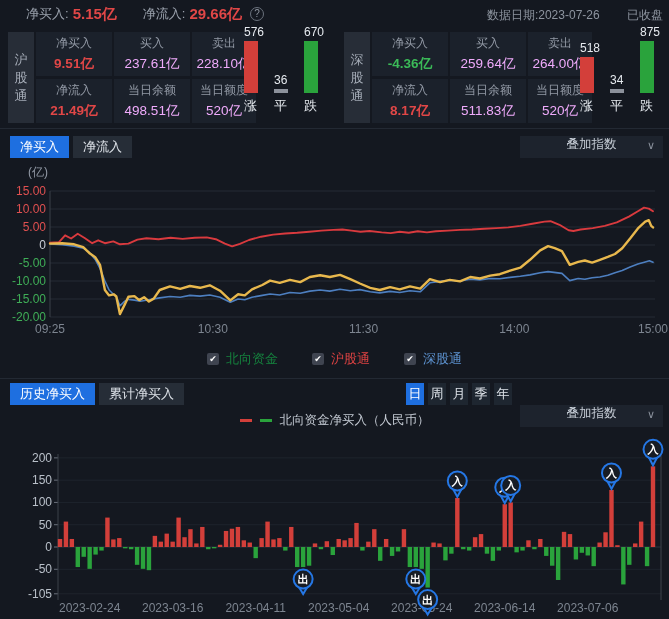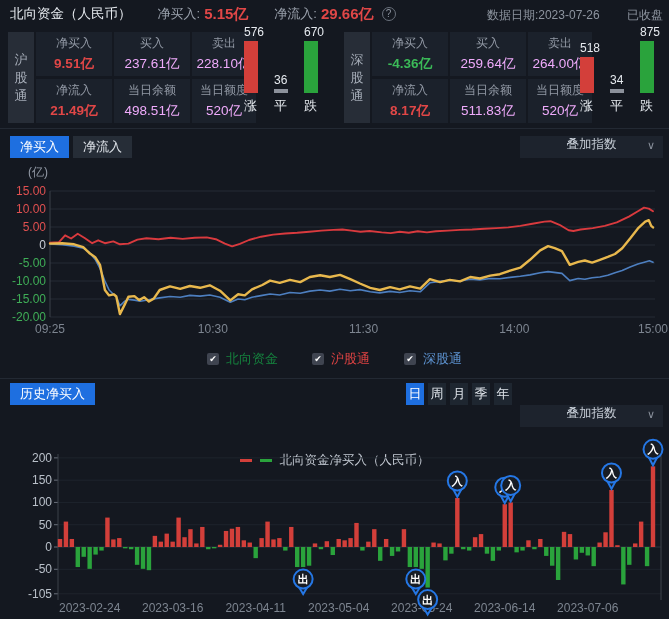--- a/index.html
+++ b/index.html
@@ -60,21 +60,20 @@
   .legitem { display:flex; align-items:center; gap:7px; font-size:13px; }
   .cbx { width:12px; height:12px; background:#3f4450; border-radius:2px; color:#fff;
          font-size:9px; line-height:12px; text-align:center; }
   .leg2 { display:flex; justify-content:center; align-items:center; gap:8px; font-size:12.5px; color:#c3c9d2; }
   .dash { width:12px; height:3px; display:inline-block; }
 </style>
 </head>
 <body>
 
 <div class="abs header">
-  <div class="title">北向资金（人民币）</div>
   <div class="hstat">
     <span class="lab">净买入:</span>
     <span class="val">5.15亿</span>
   </div>
   <div class="hstat">
     <span class="lab">净流入:</span>
     <span class="val">29.66亿</span>
   </div>
   <div class="help">?</div>
   <div class="hright">
@@ -224,34 +223,35 @@
   <div class="legitem">
     <span class="cbx">✔</span>
     <span style="color:#5d93d1;">深股通</span>
   </div>
 </div>
 
 <div class="abs divider" style="top:378px;"></div>
 
 <div class="abs tabrow" style="left:10px;top:383px;">
   <div class="tab active">历史净买入</div>
+  <div class="tab">累计净买入</div>
 </div>
 <div class="abs periods" style="left:406px;top:383px;">
   <div class="pbtn active">日</div>
   <div class="pbtn">周</div>
   <div class="pbtn">月</div>
   <div class="pbtn">季</div>
   <div class="pbtn">年</div>
 </div>
 <div class="abs dropdown" style="left:520px;top:383px;">
   <span>叠加指数</span>
   <span class="chev">∨</span>
 </div>
 
-<div class="abs leg2" style="left:0;top:412px;width:669px;margin-top:40px;">
+<div class="abs leg2" style="left:0;top:412px;width:669px;">
   <span class="dash" style="background:#d33f3a;"></span>
   <span class="dash" style="background:#2aa33c;"></span>
   <span>北向资金净买入（人民币）</span>
 </div>
 
 <svg class="abs" id="histChart" style="left:0;top:430px;" width="669" height="189" xmlns="http://www.w3.org/2000/svg">
     <line x1="58" y1="27.86" x2="661" y2="27.86" stroke="#1e242d" stroke-width="1"></line>
     <line x1="54" y1="27.86" x2="58" y2="27.86" stroke="#6a717c" stroke-width="1"></line>
     <text x="52" y="31.86" text-anchor="end" font-size="12" fill="#b9c0c9">200</text>
     <line x1="58" y1="50.144999999999996" x2="661" y2="50.144999999999996" stroke="#1e242d" stroke-width="1"></line>

